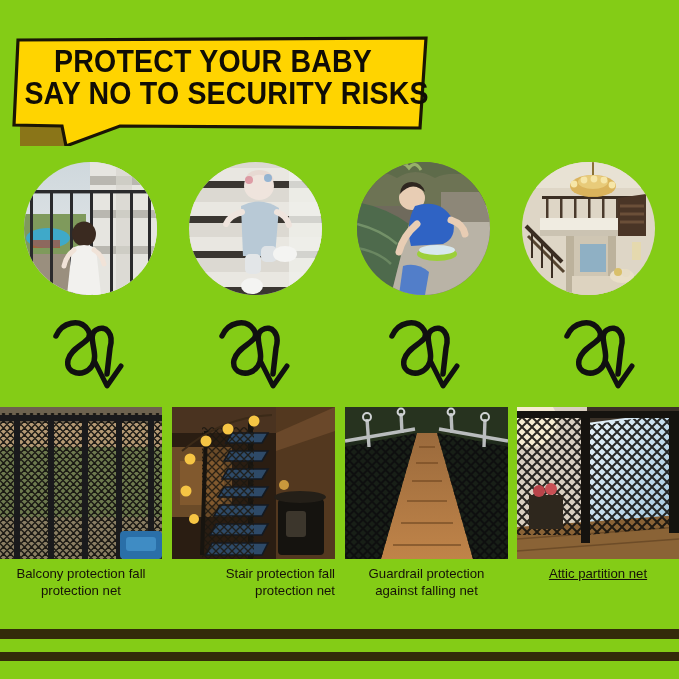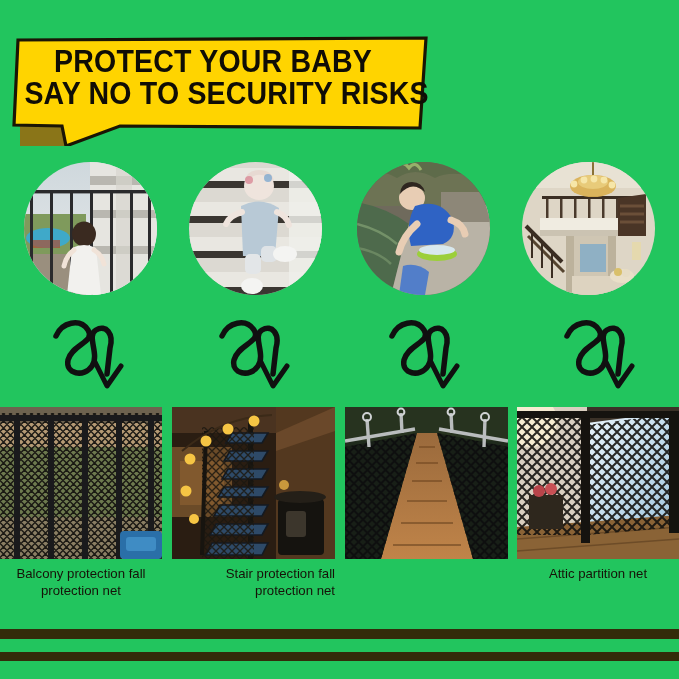--- a/index.html
+++ b/index.html
@@ -7,21 +7,21 @@
     padding: 0;
     background: #ffd400;
   }
   body {
     font-family: "Liberation Sans", sans-serif;
   }
   #poster {
     position: relative;
     width: 679px;
     height: 679px;
-    background: #22c55e;
+    background: #84cc16;
     overflow: hidden;
   }
 
   
   #banner-wrap {
     position: absolute;
     left: 8px;
     top: 36px;
     width: 424px;
     height: 110px;
@@ -450,18 +450,19 @@
       </g>
 
       <rect x="12" y="88" width="34" height="34" fill="#2e271d"></rect>
       <circle cx="22" cy="84" r="6" fill="#b8444a"></circle>
       <circle cx="34" cy="82" r="6" fill="#c85055"></circle>
     </svg>
   </div>
 
   <div class="caption" style="left:0px; width:162px;">Balcony protection fall<br>protection net</div>
   <div class="caption" style="left:172px; width:163px;text-align:right;">Stair protection fall<br>protection net</div>
-  <div class="caption" style="left:517px; width:162px;">Attic partition net</div>
+  <div class="caption" style="left:345px; width:163px;">Guardrail protection<br>against falling net</div>
+  <div class="caption" style="left:517px; width:162px;text-decoration:underline;">Attic partition net</div>
 
   <div class="stripe" id="stripe-1"></div>
   <div class="stripe" id="stripe-2"></div>
 
 </div>
 
 </body></html>

